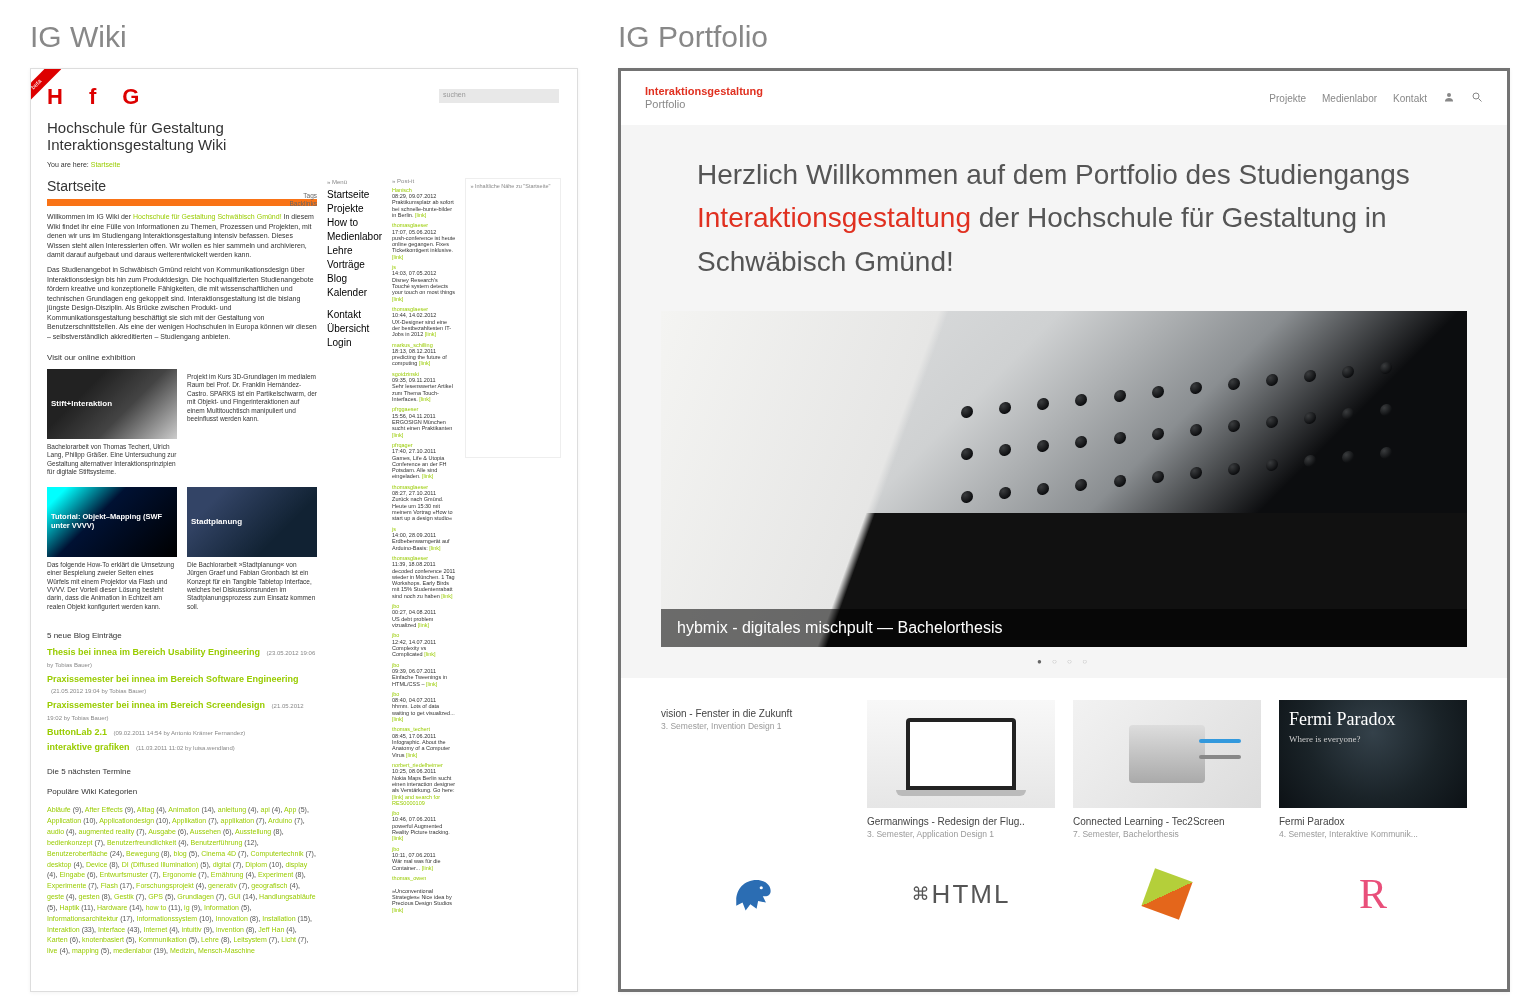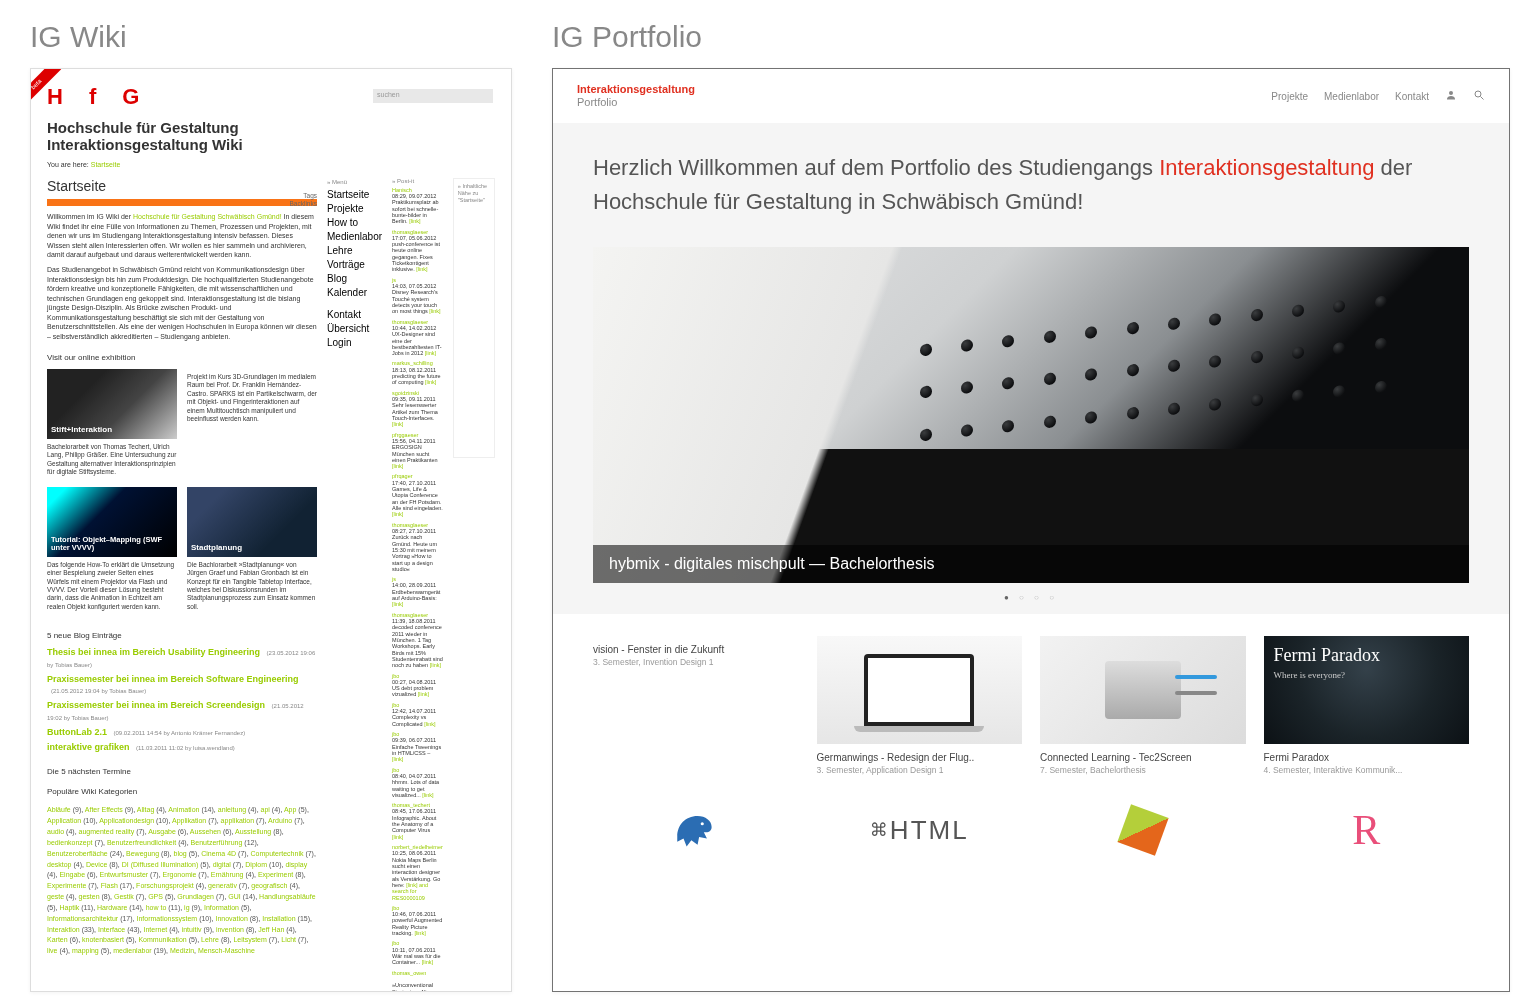--- a/index.html
+++ b/index.html
@@ -10,21 +10,21 @@
   padding: 20px 30px;
   color: #333;
 }
 .layout {
   display: flex;
   gap: 40px;
   align-items: flex-start;
 }
 
 .panel-wiki {
-  width: 482px;
+  width: 548px;
 }
 .panel-title {
   font-size: 30px;
   color: #888;
   font-weight: 300;
   margin-bottom: 14px;
 }
 .wiki-frame {
   background: #fff;
   border: 1px solid #ddd;
@@ -48,21 +48,21 @@
   font-size: 22px; color: #d00; font-weight: 700; letter-spacing: 26px;
 }
 .wiki-search {
   position: absolute;
   right: 18px; top: 20px;
   width: 120px; height: 14px;
   background: #e8e8e8;
   font-size: 7px; padding: 2px 4px; color: #999;
 }
 .wiki-heading-main {
-  font-size: 15px; font-weight: 700; margin-top: 8px; line-height: 1.15;
+  font-size: 15px; font-weight: 400; margin-top: 8px; line-height: 1.15;
 }
 .wiki-breadcrumb { font-size: 7px; margin-top: 8px; }
 .wiki-breadcrumb a { color: #9c0; text-decoration: none; }
 .wiki-columns {
   display: flex; gap: 10px; margin-top: 8px;
 }
 .wiki-col-main { width: 272px; }
 .wiki-col-menu { width: 64px; font-size: 10px; line-height: 1.4; }
 .wiki-col-menu .lbl { font-size: 6px; color: #888; margin-bottom: 2px; }
 .wiki-col-posts { width: 74px; font-size: 5.5px; line-height: 1.15; }
@@ -70,21 +70,21 @@
 .wiki-col-near { width: 110px; font-size: 5.5px; color: #888; border: 1px solid #eee; padding: 4px; height: 280px; }
 .wiki-start-title { font-size: 14px; font-weight: 400; }
 .wiki-content-box { border-top: 7px solid #f97316; margin-top: 4px; position: relative; }
 .wiki-tags-right { position: absolute; right: 0; top: -14px; font-size: 6.5px; text-align: right; color: #666; }
 .wiki-p { font-size: 7px; margin-top: 6px; line-height: 1.35; }
 .wiki-p a { color: #9c0; text-decoration: none; }
 .wiki-section-h { font-size: 8px; margin-top: 12px; font-weight: 400; }
 .wiki-grid2 { display: flex; gap: 10px; margin-top: 6px; }
 .wiki-card { width: 130px; }
 .wiki-card-img {
-  height: 70px; position: relative; color: #fff; display: flex; align-items: flex-end;
+  height: 70px; position: relative; color: #fff; display: flex; align-items: center;
   padding: 4px; font-size: 8px; font-weight: 700;
 }
 .wiki-card-desc { font-size: 6.5px; margin-top: 4px; line-height: 1.3; }
 .stift-img { background: linear-gradient(135deg,#222 30%,#444 60%,#ccc); }
 .sparks-img { background: radial-gradient(circle at 60% 50%, #ff0 0%, #0f0 20%, #00f 40%, #f0f 60%, #222 80%); }
 .tutorial-img { background: linear-gradient(135deg,#0ff 10%,#013 40%,#000); }
 .stadt-img { background: linear-gradient(135deg,#346 20%,#123 70%); }
 .wiki-blog-list { margin-top: 6px; }
 .wiki-blog-item { font-size: 9px; color: #9c0; font-weight: 700; margin-top: 4px; }
 .wiki-blog-meta { font-size: 6px; color: #888; font-weight: 400; display: inline; margin-left: 4px; }
@@ -95,21 +95,21 @@
 .wiki-menu-sep { height: 8px; }
 .post-user { color: #9c0; }
 .post-link { color: #9c0; }
 
 
 .panel-portfolio {
   flex: 1;
 }
 .pf-frame {
   background: #fff;
-  border: 1px solid #737373;
+  border: 3px solid #737373;
   box-shadow: 0 1px 4px rgba(0,0,0,0.05);
   height: 924px;
   overflow: hidden;
 }
 .pf-header {
   height: 54px;
   display: flex;
   align-items: center;
   justify-content: space-between;
   padding: 0 24px;
@@ -118,21 +118,21 @@
 .pf-logo { font-size: 11px; line-height: 1.2; }
 .pf-logo .red { color: #e03020; font-weight: 700; }
 .pf-logo .sub { color: #888; }
 .pf-nav { display: flex; gap: 16px; align-items: center; font-size: 10px; color: #888; }
 .pf-nav .ico { width: 12px; height: 12px; }
 .pf-hero-area {
   background: #f5f5f5;
   padding: 28px 40px 12px;
 }
 .pf-welcome {
-  font-size: 22px; line-height: 1.55; font-weight: 300; color: #555;
+  font-size: 28px; line-height: 1.55; font-weight: 300; color: #555; margin-left: 36px;
 }
 .pf-welcome .red-link { color: #e03020; }
 .pf-hero {
   margin-top: 28px;
   height: 336px;
   background: linear-gradient(135deg,#e8e8e8 0%, #bfc3c5 40%, #555 85%);
   position: relative;
   display: flex;
   align-items: flex-end;
   overflow: hidden;

